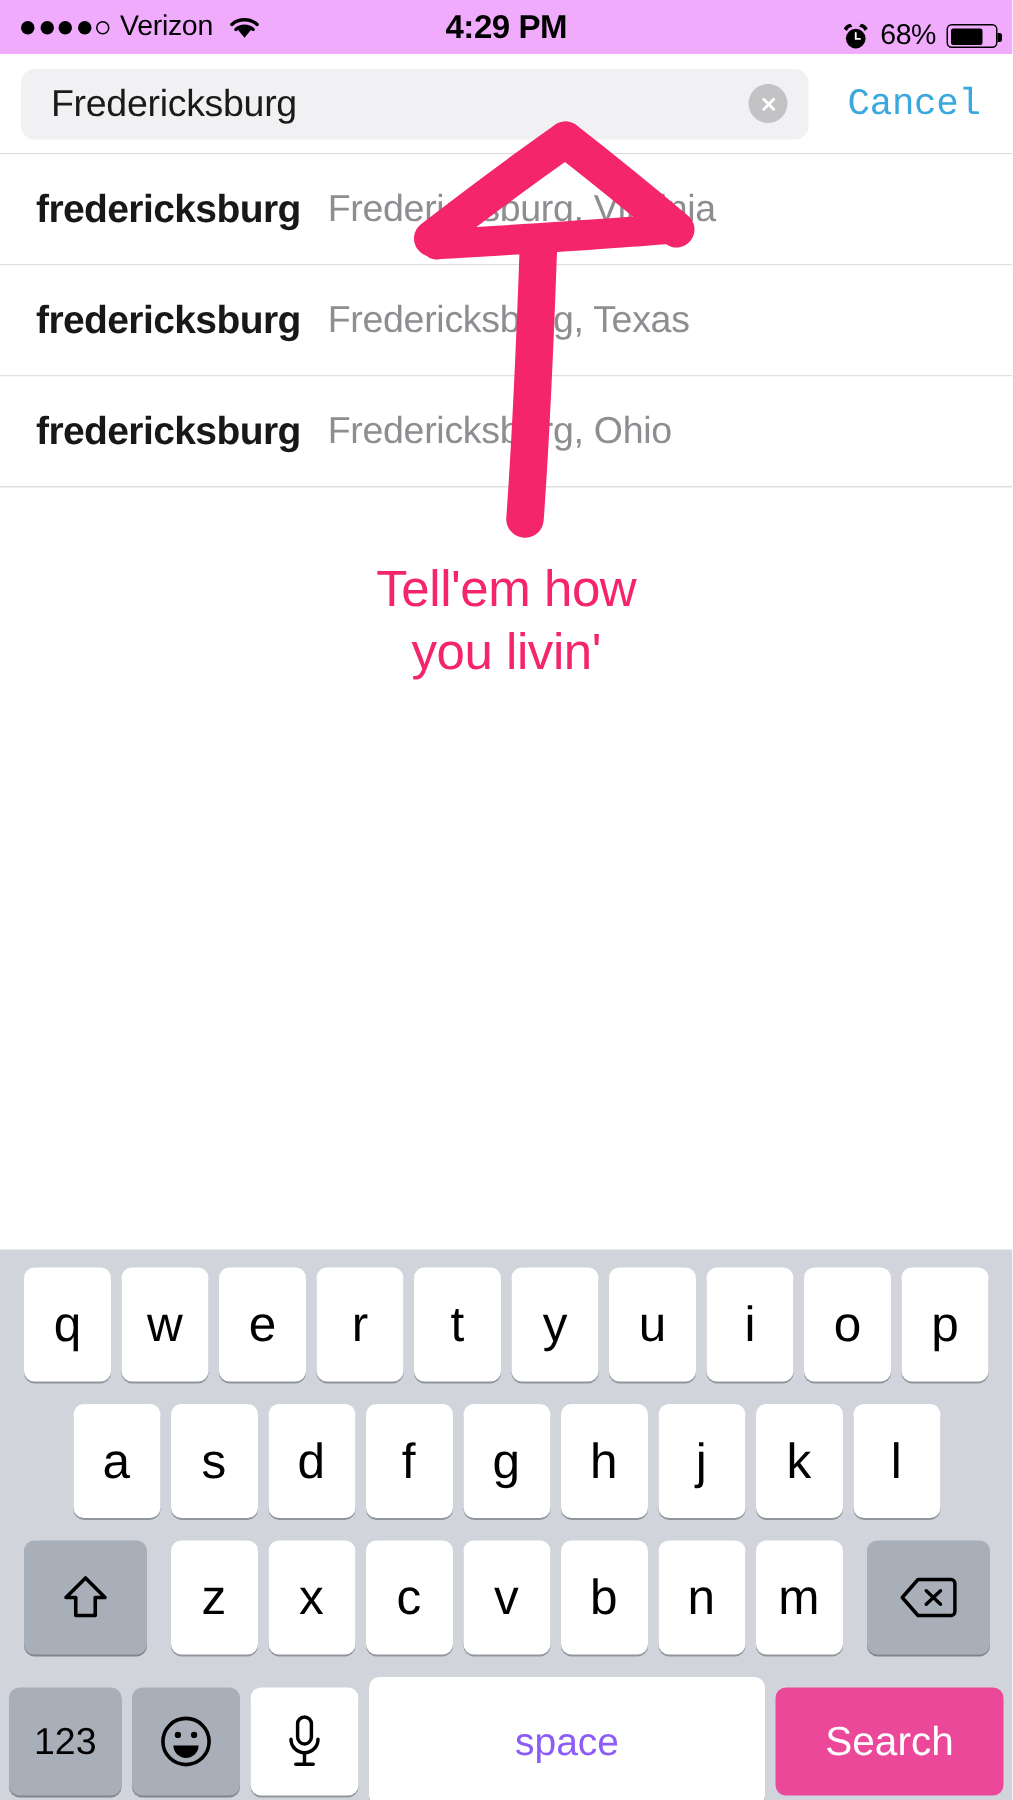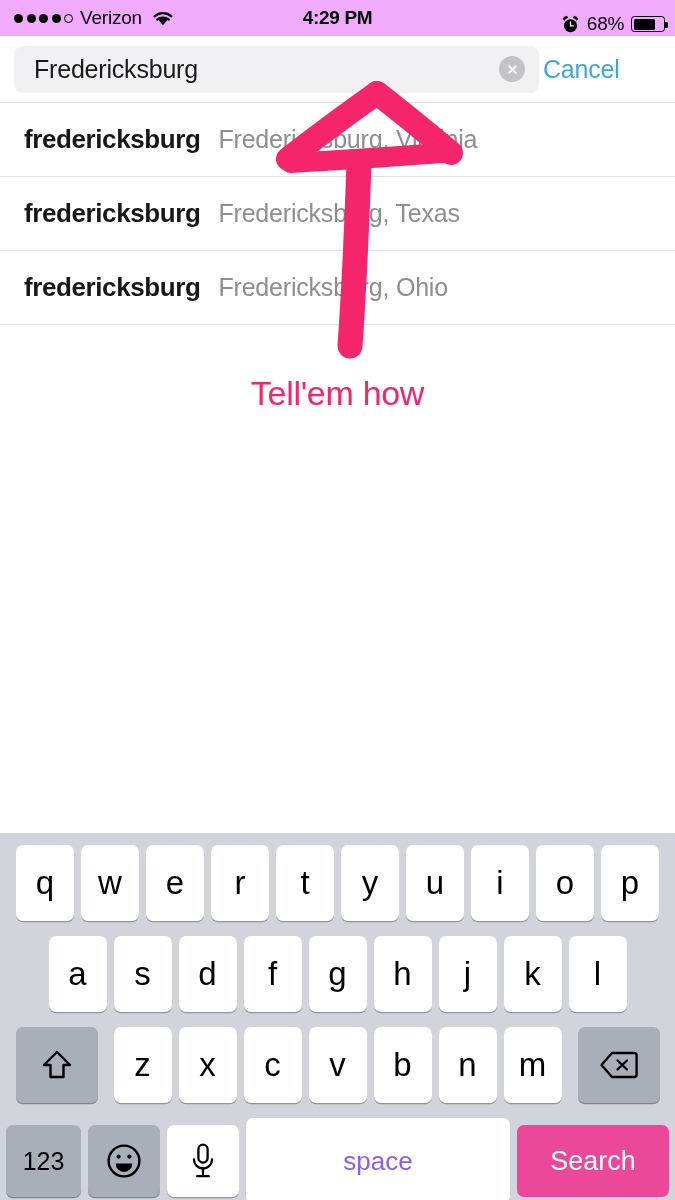--- a/index.html
+++ b/index.html
@@ -47,21 +47,21 @@
   }
   #carrier-label {
     font-size: 19px;
     letter-spacing: -0.2px;
   }
   #wifi-icon { display:block; margin-left: 2px; }
   #status-time {
     position: absolute;
     left: 0; right: 0;
     text-align: center;
-    font-size: 19px;
+    font-size: 22px;
     font-weight: bold;
     letter-spacing: -0.3px;
   }
   #status-right {
     position: absolute;
     right: 10px;
     display: flex;
     align-items: center;
     gap: 7px;
     margin-top: 12px;
@@ -122,28 +122,28 @@
     position: absolute;
     right: 14px;
     width: 26px; height: 26px;
     border-radius: 50%;
     background: #c3c3c6;
     display: flex;
     align-items: center;
     justify-content: center;
   }
   #cancel-button {
-    margin-left: 4px;
+    margin-left: 26px;
     font-size: 25px;
     color: #3aa7dd;
     letter-spacing: -0.2px;
     background: none;
     border: none;
     padding: 0;
-    font-family: Liberation Sans, sans-serif;
+    font-family: Liberation Mono, monospace;
     cursor: pointer;
   }
 
   
   #results-list {
     position: absolute;
     top: 103px; left: 0;
     width: 675px;
     background: #ffffff;
   }
@@ -312,20 +312,21 @@
     <path d="M359 163 C357 220, 354 290, 350 346" stroke="#f4256b" stroke-width="25" fill="none" stroke-linecap="round"></path>
 
     <path d="M377 93 C350 112, 315 138, 288 159" stroke="#f4256b" stroke-width="24" fill="none" stroke-linecap="round"></path>
 
     <path d="M377 93 C404 114, 432 137, 451 153" stroke="#f4256b" stroke-width="24" fill="none" stroke-linecap="round"></path>
 
     <path d="M291 163 C340 160, 408 156, 452 152" stroke="#f4256b" stroke-width="20" fill="none" stroke-linecap="round"></path>
   </svg>
   <div id="annotation-text">
     <span>Tell'em how</span>
+    <span>you livin'</span>
   </div>
 </div>
 
 <div id="keyboard">
 
   <div class="kb-row" id="kb-row-1">
     <div class="key letter">q</div>
     <div class="key letter">w</div>
     <div class="key letter">e</div>
     <div class="key letter">r</div>

